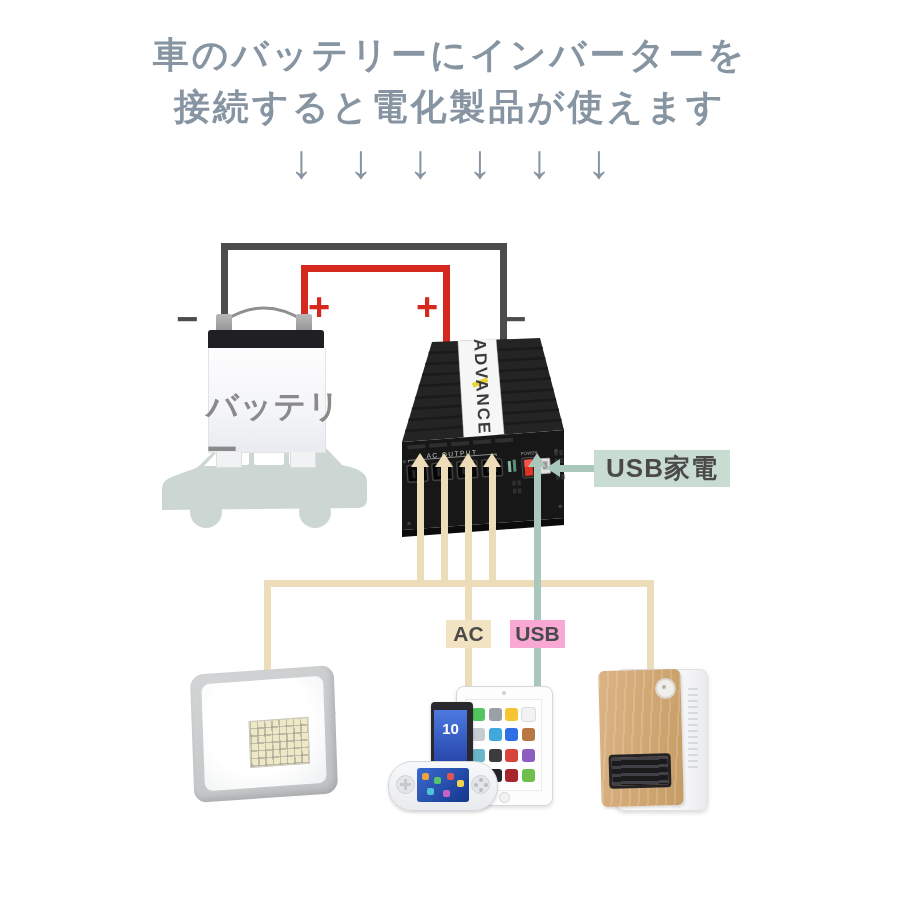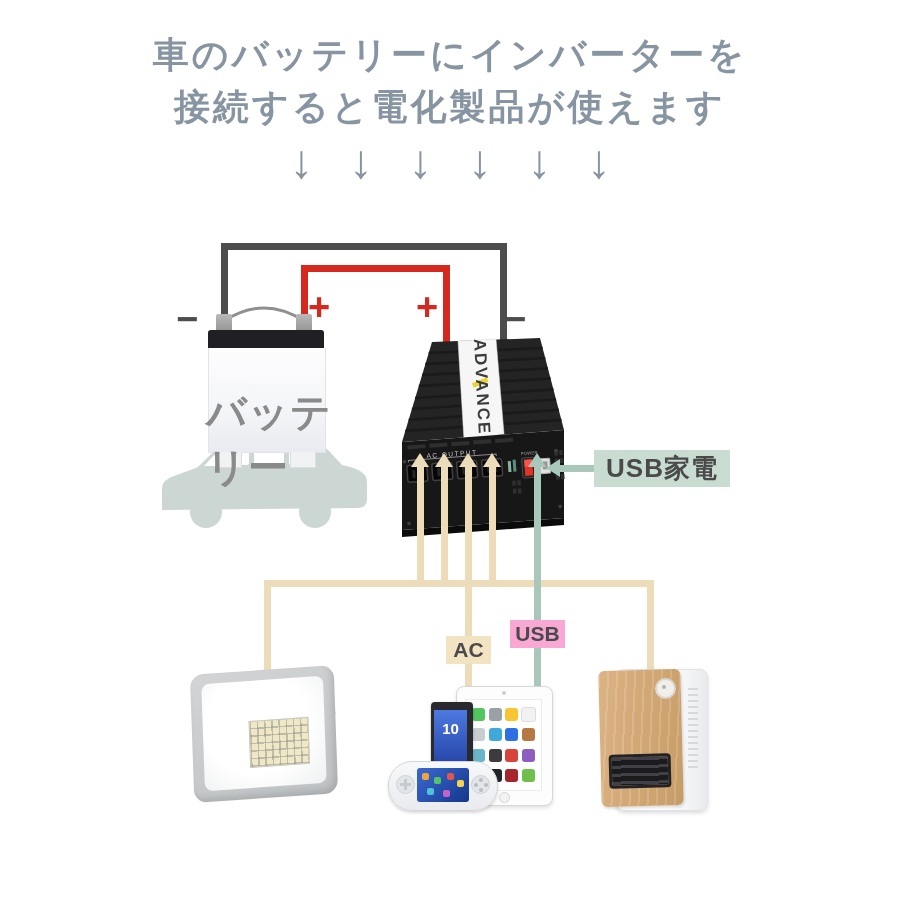--- a/index.html
+++ b/index.html
@@ -31,39 +31,39 @@
       background:linear-gradient(#b9b9b9,#8f8f8f);border-radius:2px;}
   .battery-handle{position:absolute;left:214px;top:293px;}
   .battery-band{position:absolute;left:208px;top:330px;width:116px;height:18px;
       background:#202024;border-radius:3px 3px 0 0;}
   .battery-body{position:absolute;left:208px;top:348px;width:116px;height:104px;
       background:linear-gradient(180deg,#fdfdfe 0%,#f4f5f8 60%,#e9ebf0 100%);
       border:1px solid #e2e3e6;border-top:none;}
   .battery-foot{position:absolute;top:452px;width:24px;height:15px;
       background:#f1f2f4;border:1px solid #dcdee2;border-top:none;}
   .battery-label{position:absolute;left:206px;top:385px;width:160px;
-      color:#8a8a8a;font-size:40px;font-weight:600;letter-spacing:1px;}
+      color:#8a8a8a;font-size:32px;font-weight:600;letter-spacing:1px;}
 
   
   .inverter{position:absolute;left:392px;top:328px;}
 
   
   .cream{background:#ecdcba;}
   .teal-bg{background:#a9c8bb;}
   .arrow-up{position:absolute;width:0;height:0;
       border-left:9px solid transparent;border-right:9px solid transparent;
       border-bottom:14px solid #ecdcba;}
   .arrow-up.teal{border-bottom-color:#a9c8bb;}
   .arrow-left{position:absolute;width:0;height:0;
       border-top:9px solid transparent;border-bottom:9px solid transparent;
       border-right:14px solid #a9c8bb;}
 
   .tag{position:absolute;display:flex;align-items:center;justify-content:center;
        color:#4a4a4a;font-weight:600;}
-  .tag.ac{left:446px;top:620px;width:45px;height:28px;background:#f2e4c2;font-size:21px;margin-top:16px;}
+  .tag.ac{left:446px;top:620px;width:45px;height:28px;background:#f2e4c2;font-size:21px;}
   .tag.usb{left:510px;top:620px;width:55px;height:28px;background:#f9a8d4;font-size:21px;}
   .tag.usb-kaden{left:594px;top:450px;width:136px;height:37px;background:#c9dcd2;
        font-size:26px;letter-spacing:1px;}
 
   
   .flood{position:absolute;left:192px;top:668px;width:156px;height:140px;}
   .flood .bracket{position:absolute;left:124px;top:40px;width:9px;height:82px;
       background:#b2b5b7;transform:rotate(16deg);border-radius:3px;}
   .flood .frame{position:absolute;left:0;top:2px;width:144px;height:128px;
       background:linear-gradient(160deg,#d2d4d5,#bfc2c4);border-radius:13px;

